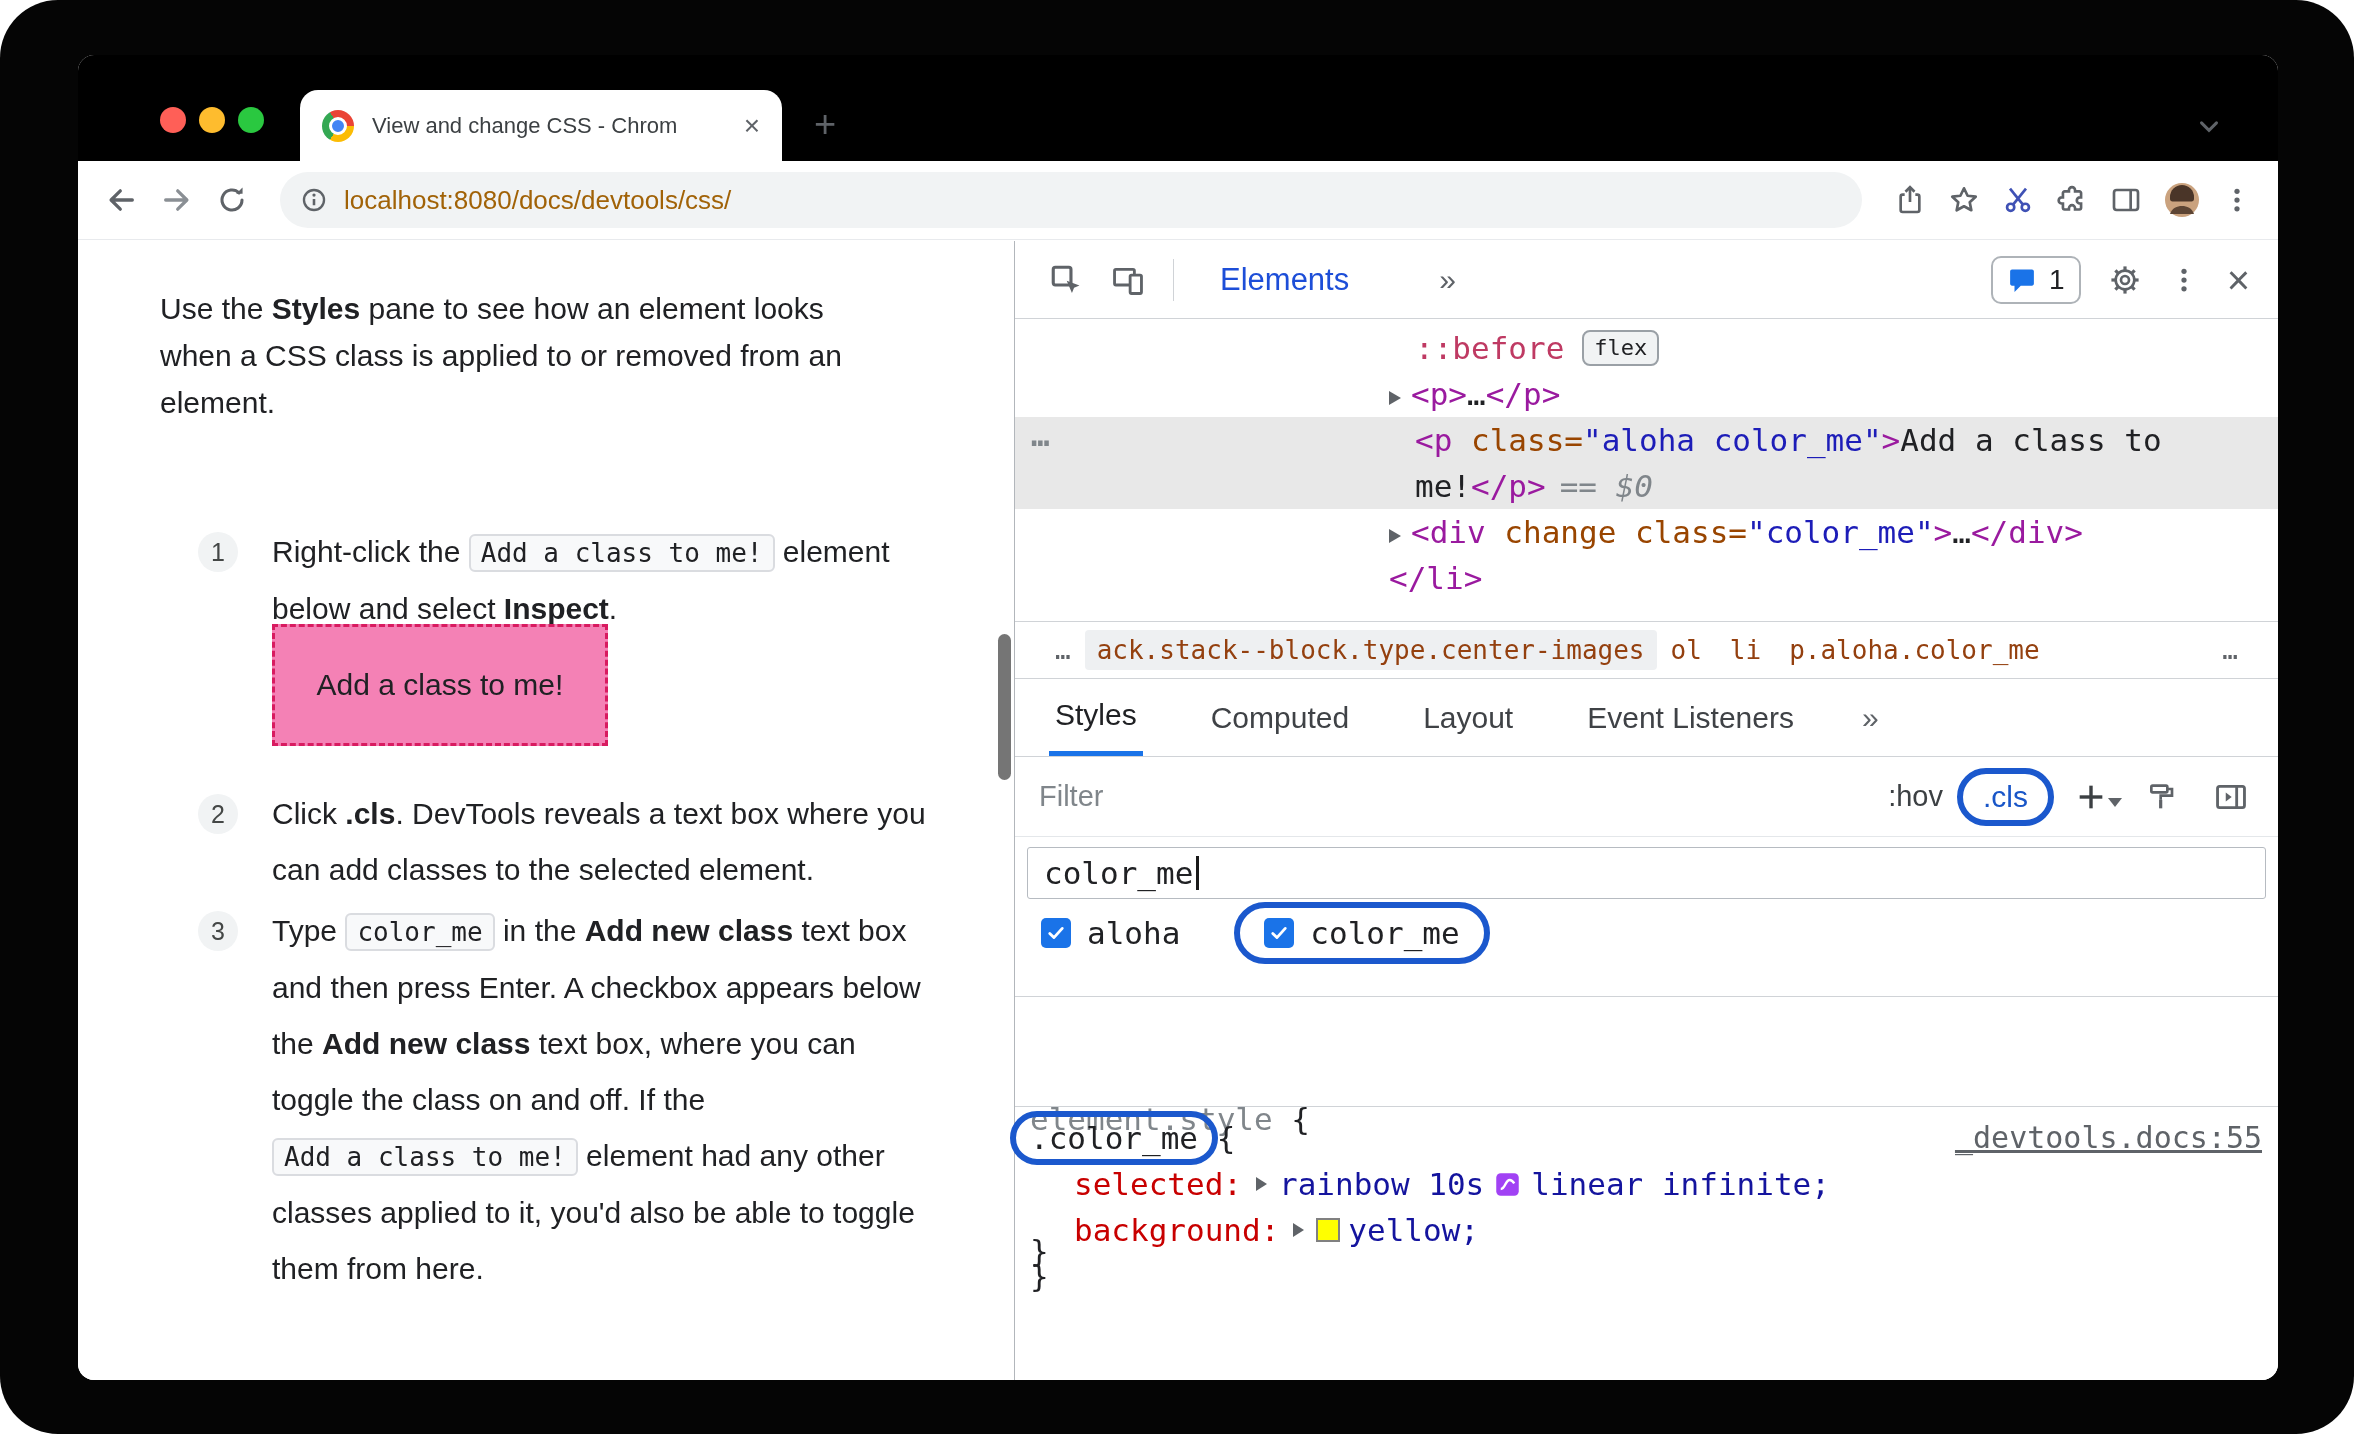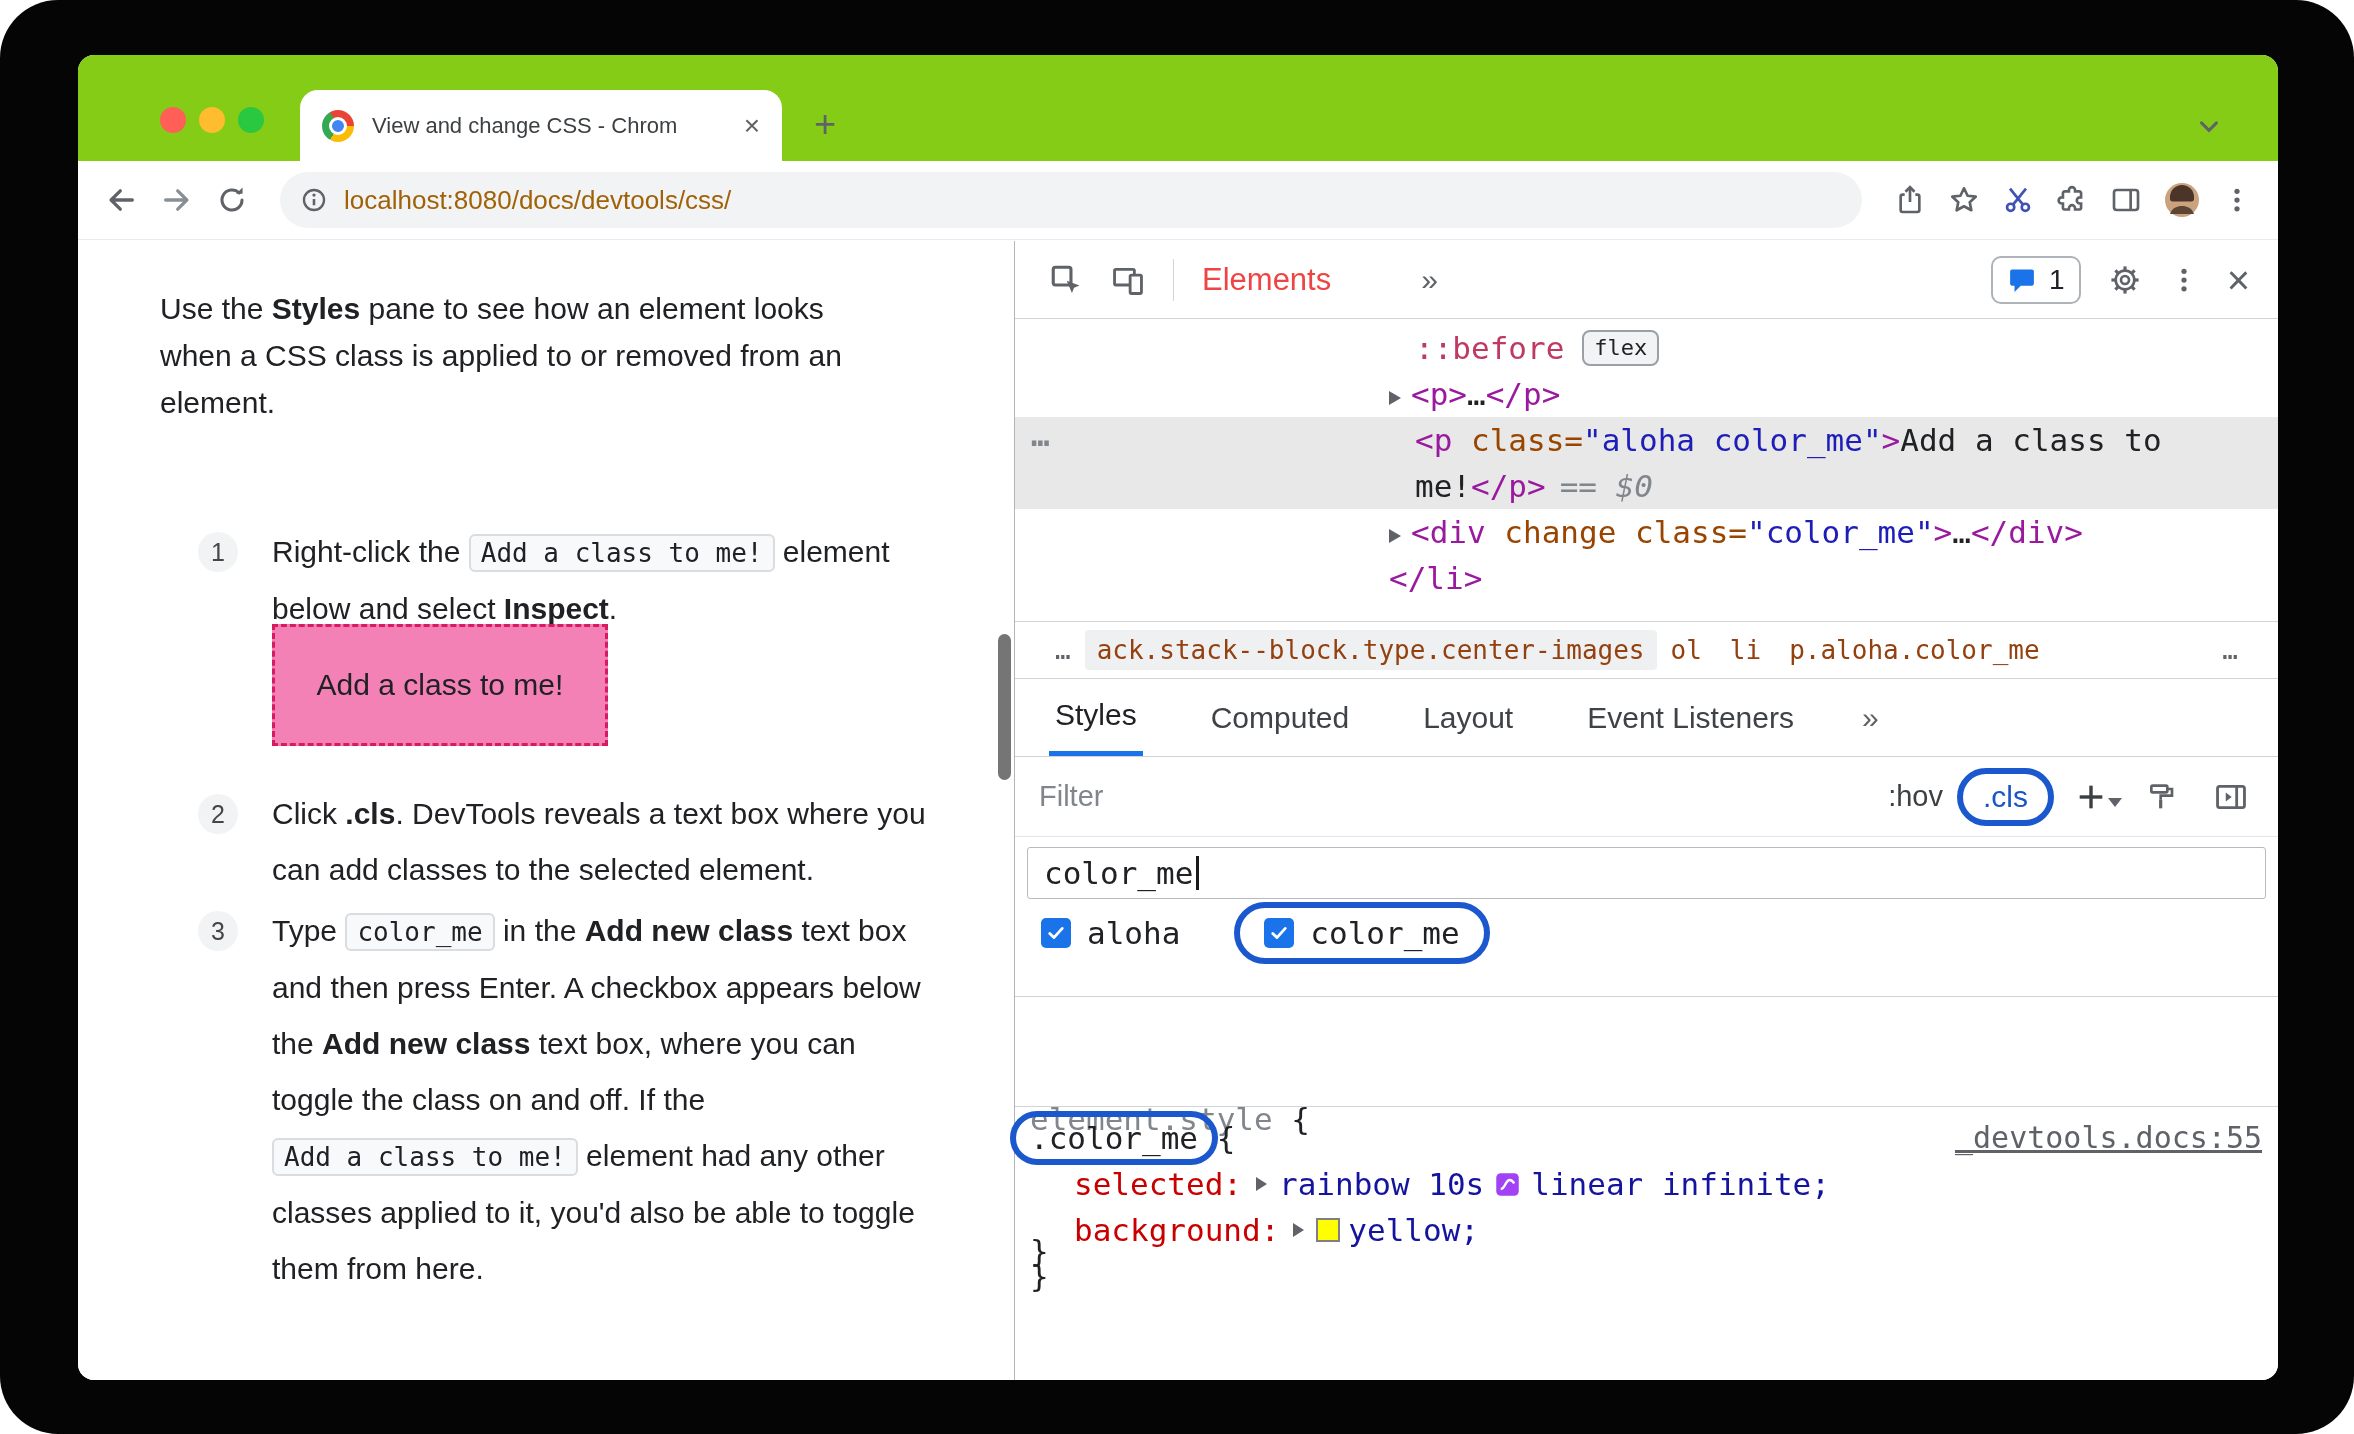--- a/index.html
+++ b/index.html
@@ -3,21 +3,21 @@
 <meta charset="utf-8">
 <style>
   * { margin:0; padding:0; box-sizing:border-box; }
   html,body { width:2354px; height:1434px; background:#ffffff; position:relative; font-family:"Liberation Sans",sans-serif; }
   .frame { position:absolute; inset:0; background:#050505; border-radius:58px; }
 
   .window { position:absolute; left:78px; top:55px; width:2200px; height:1325px;
             background:#fff; border-radius:16px; overflow:hidden; color:#202124; }
 
   
-  .tabstrip { height:106px; background:#84cc16; position:relative; }
+  .tabstrip { height:106px; background:#000000; position:relative; }
   .lights { position:absolute; left:82px; top:52px; display:flex; gap:13px; }
   .light { width:26px; height:26px; border-radius:50%; }
   .light.red{background:#ff5f57;} .light.yellow{background:#febc2e;} .light.green{background:#2ac840;}
   .tab { position:absolute; left:222px; top:35px; width:482px; height:71px; background:#fff;
          border-radius:18px 18px 0 0; display:flex; align-items:center; padding:0 22px; gap:18px; }
   .favicon { width:32px; height:32px; border-radius:50%; flex:none;
              background:conic-gradient(from -30deg,#ea4335 0 120deg,#fbbc05 0 240deg,#34a853 0 360deg); position:relative; }
   .favicon::after { content:""; position:absolute; inset:7px; border-radius:50%; background:#4285f4; border:3px solid #fff; }
   .tab-title { flex:1; font-size:22px; color:#3c4043; white-space:nowrap; overflow:hidden; }
   .tab-close { font-size:28px; color:#5f6368; line-height:1; }
@@ -49,21 +49,21 @@
   .demo-box { position:absolute; left:194px; top:383px; width:336px; height:122px; background:#f481b5;
               border:3px dashed #d81b60; display:flex; align-items:center; justify-content:center;
               font-size:30px; color:#202124; }
   .doc-scrollbar { position:absolute; left:920px; top:393px; width:13px; height:146px; background:#757575; border-radius:7px; }
 
   
   .mono { font-family:"DejaVu Sans Mono",monospace; }
   .dt-toolbar { height:78px; flex:none; display:flex; align-items:center; padding:0 28px 0 34px; gap:28px; border-bottom:1px solid #d0d3d7; }
   .dt-icon { color:#5f6368; display:inline-flex; }
   .dt-sep { width:1px; height:42px; background:#d0d3d7; }
-  .dt-tab { font-size:31px; color:#ef4444; }
+  .dt-tab { font-size:31px; color:#1d4ed8; margin-left:18px; }
   .dt-more { color:#5f6368; font-size:30px; margin-left:62px; }
   .spacer { flex:1; }
   .issues-pill { display:inline-flex; align-items:center; gap:12px; border:2px solid #aeb3b8; border-radius:10px;
                  padding:6px 14px; font-size:28px; color:#202124; }
   .dt-close { font-size:40px; color:#5f6368; line-height:1; }
 
   .dom-tree { height:302px; flex:none; position:relative; padding-top:6px; font-size:31px; overflow:hidden; }
   .dom-row { height:46px; line-height:46px; white-space:pre; }
   .dline { height:46px; line-height:46px; white-space:pre; }
   .ind-a { padding-left:374px; } .ind-b { padding-left:400px; }

